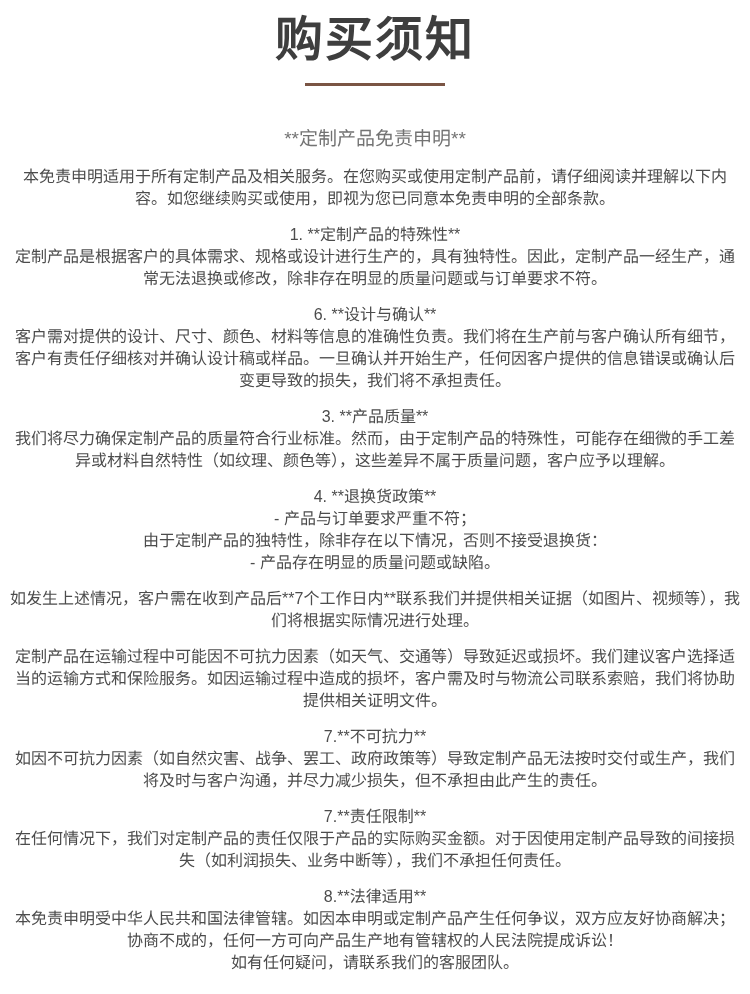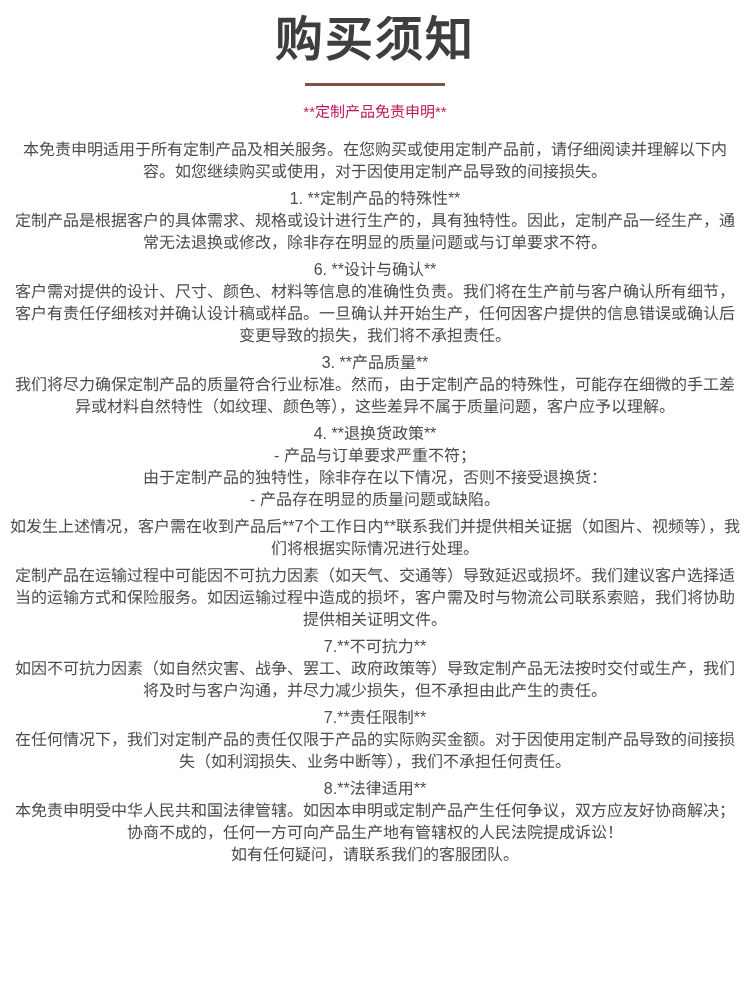--- a/index.html
+++ b/index.html
@@ -28,49 +28,49 @@
     color: #3e3e3e;
     letter-spacing: 2px;
   }
   .divider {
     width: 140px;
     height: 3px;
     margin: 17px auto 0;
     background: #7a5544;
   }
   .subtitle {
-    margin-top: 15px;
-    font-size: 15px;
-    color: #be185d;
+    margin-top: 42px;
+    font-size: 19px;
+    color: #737373;
   }
   .para {
     margin: 16px 0 0;
   }
   .section {
-    margin-top: 5px;
+    margin-top: 14px;
   }
   .heading {
     
   }
   .body-text, .policy-line, .note-line {
     
   }
 </style>
 </head>
 <body>
 
 <div class="doc">
 
   <h1 class="title">购买须知</h1>
 
   <div class="divider"></div>
 
   <div class="subtitle">**定制产品免责申明**</div>
 
-  <p class="para">本免责申明适用于所有定制产品及相关服务。在您购买或使用定制产品前，请仔细阅读并理解以下内容。如您继续购买或使用，对于因使用定制产品导致的间接损失。</p>
+  <p class="para">本免责申明适用于所有定制产品及相关服务。在您购买或使用定制产品前，请仔细阅读并理解以下内容。如您继续购买或使用，即视为您已同意本免责申明的全部条款。</p>
 
   <div class="section">
     <div class="heading">1. **定制产品的特殊性**</div>
     <div class="body-text">定制产品是根据客户的具体需求、规格或设计进行生产的，具有独特性。因此，定制产品一经生产，通常无法退换或修改，除非存在明显的质量问题或与订单要求不符。</div>
   </div>
 
   <div class="section">
     <div class="heading">6. **设计与确认**</div>
     <div class="body-text">客户需对提供的设计、尺寸、颜色、材料等信息的准确性负责。我们将在生产前与客户确认所有细节，客户有责任仔细核对并确认设计稿或样品。一旦确认并开始生产，任何因客户提供的信息错误或确认后变更导致的损失，我们将不承担责任。</div>
   </div>

